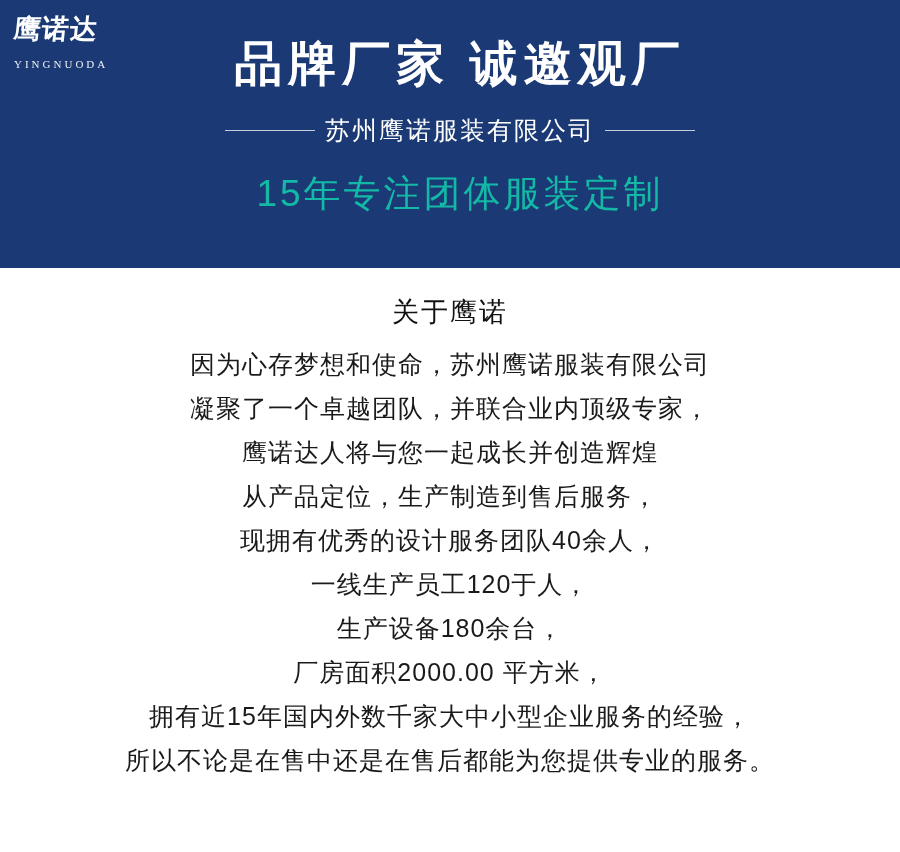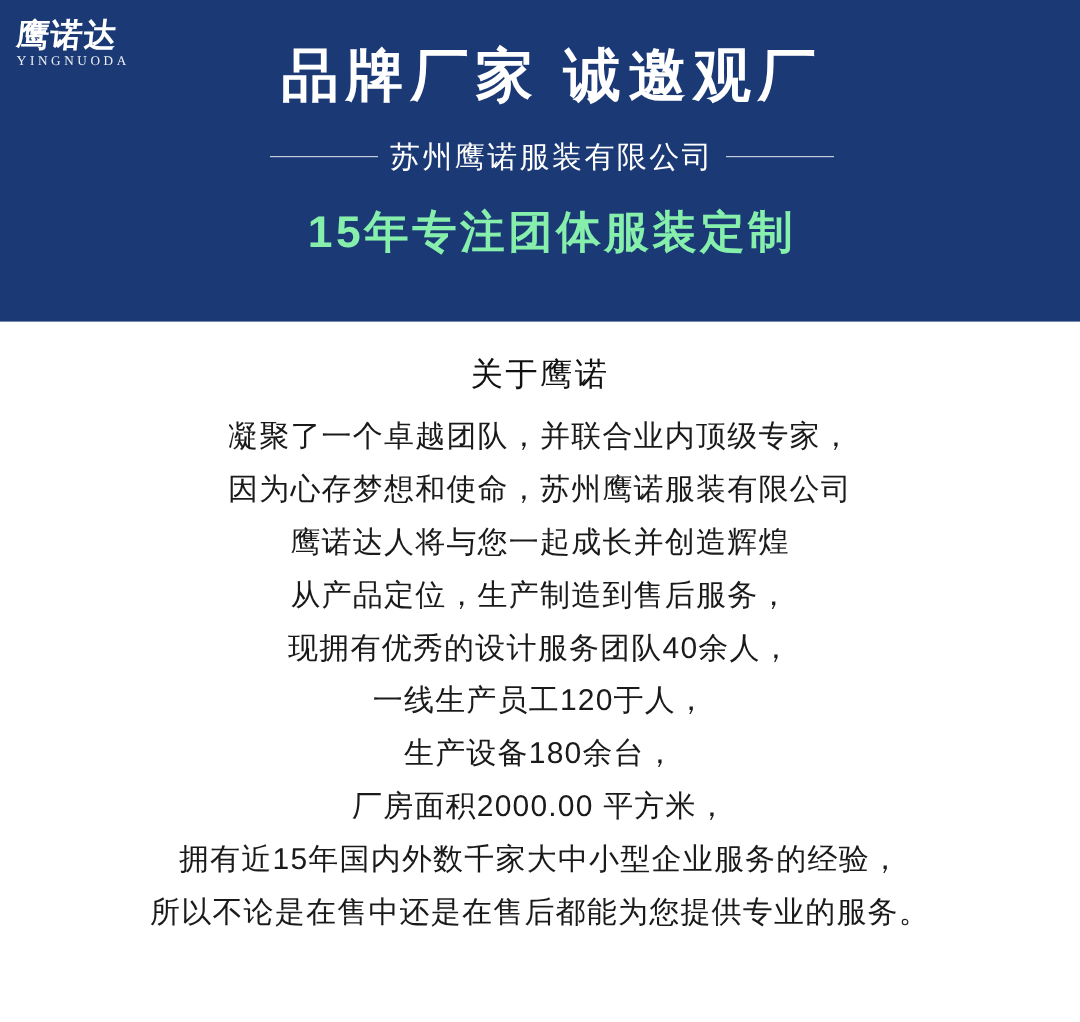--- a/index.html
+++ b/index.html
@@ -43,21 +43,21 @@
     font-weight: bold;
     letter-spacing: 1px;
     line-height: 30px;
     transform: skewX(-6deg);
     white-space: nowrap;
   }
   .logo-sub {
     font-family: "Liberation Serif", serif;
     font-size: 11px;
     letter-spacing: 3px;
-    margin-top: 1px;
+    margin-top: 14px;
     opacity: .92;
     white-space: nowrap;
   }
   .banner-inner {
     position: absolute;
     left: 0;
     top: 0;
     width: 900px;
     height: 268px;
     display: flex;
@@ -92,23 +92,23 @@
   }
   .subline {
     color: #ffffff;
     font-size: 25px;
     letter-spacing: 2px;
     white-space: nowrap;
     padding: 0 10px;
   }
   .tagline {
     margin-top: 22px;
-    color: #86efac;
+    color: #14b8a6;
     font-size: 37px;
-    font-weight: bold;
+    font-weight: normal;
     letter-spacing: 3px;
     white-space: nowrap;
   }
 
   
   .content {
     position: relative;
     width: 900px;
     padding-top: 26px;
     box-sizing: border-box;
@@ -150,22 +150,22 @@
         <div class="rule"></div>
       </div>
 
       <div class="tagline">15年专注团体服装定制</div>
     </div>
   </div>
 
   <div class="content">
     <div class="section-title">关于鹰诺</div>
     <div class="about-body">
+      <div class="para-line">因为心存梦想和使命，苏州鹰诺服装有限公司</div>
       <div class="para-line">凝聚了一个卓越团队，并联合业内顶级专家，</div>
-      <div class="para-line">因为心存梦想和使命，苏州鹰诺服装有限公司</div>
       <div class="para-line">鹰诺达人将与您一起成长并创造辉煌</div>
       <div class="para-line">从产品定位，生产制造到售后服务，</div>
       <div class="para-line">现拥有优秀的设计服务团队40余人，</div>
       <div class="para-line">一线生产员工120于人，</div>
       <div class="para-line">生产设备180余台，</div>
       <div class="para-line">厂房面积2000.00 平方米，</div>
       <div class="para-line">拥有近15年国内外数千家大中小型企业服务的经验，</div>
       <div class="para-line">所以不论是在售中还是在售后都能为您提供专业的服务。</div>
     </div>
   </div>

